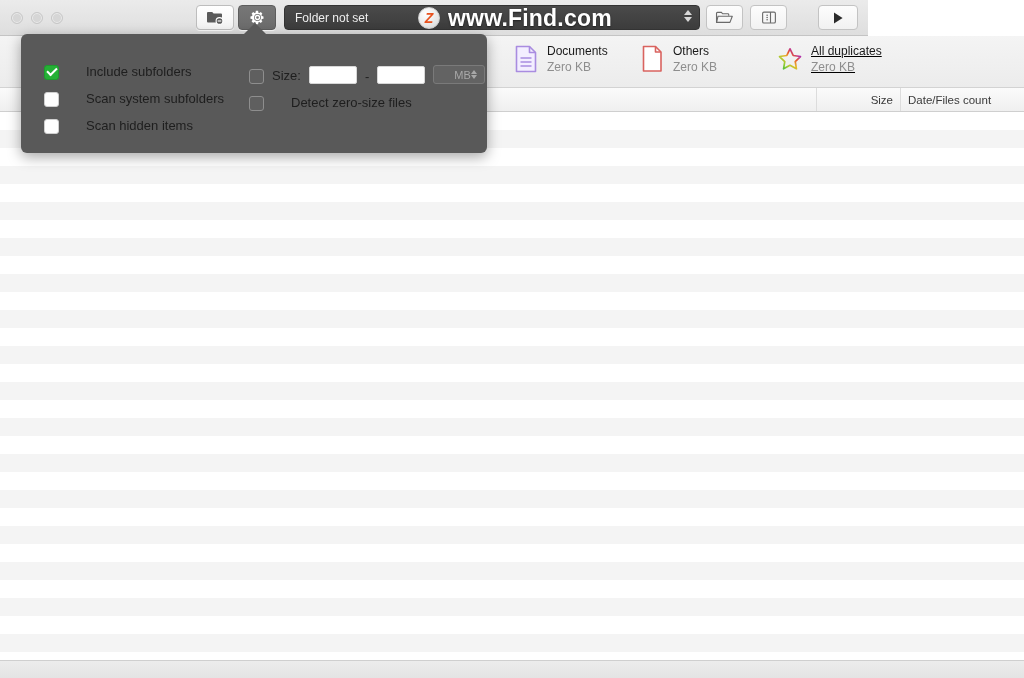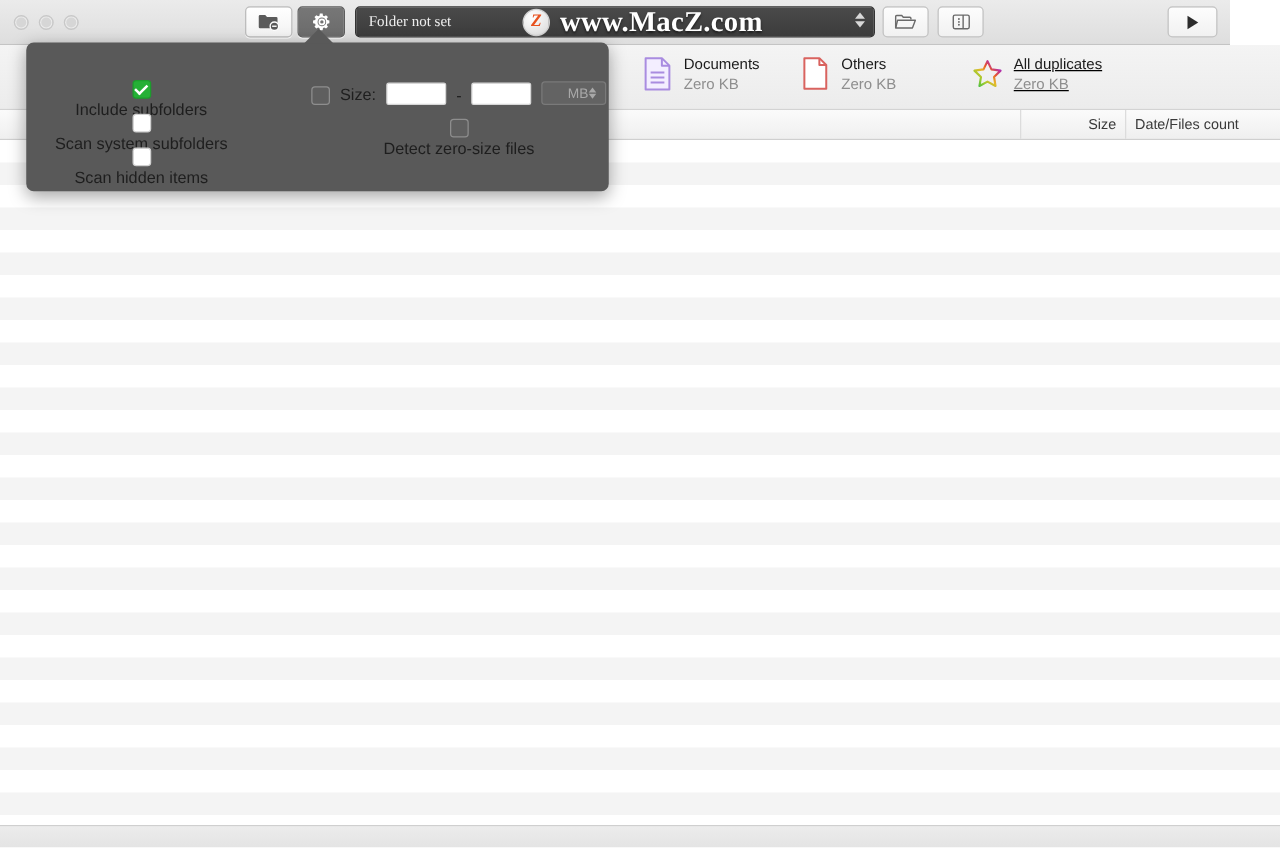--- a/index.html
+++ b/index.html
@@ -16,27 +16,26 @@
     position: relative;
     width: 1024px;
     height: 678px;
     background: #ffffff;
   }
 
   
   .toolbar {
     position: absolute;
     top: 0; left: 0;
-    width: 984px;
+    width: 868px;
     height: 36px;
     background: linear-gradient(to bottom, #ebebeb 0%, #dedede 100%);
     border-bottom: 1px solid #c4c4c4;
     display: flex;
     align-items: center;
-    font-family: Liberation Serif, serif;
   }
 
   .traffic-lights {
     display: flex;
     align-items: center;
     gap: 8px;
     margin-left: 11px;
   }
   .tl-dot {
     width: 12px; height: 12px;
@@ -275,23 +274,22 @@
     position: absolute;
     left: 228px;
     top: 30px;
     display: flex;
     flex-direction: column;
     gap: 11px;
   }
   .chk-row {
     display: flex;
     align-items: center;
-    gap: 1px;
+    gap: 27px;
     height: 16px;
-    flex-direction: column;
   }
   .chk {
     width: 15px; height: 15px;
     border-radius: 3px;
     border: 1px solid #8e8e8e;
     background: #5f5f5f;
     flex: none;
     display: flex;
     align-items: center;
     justify-content: center;
@@ -379,21 +377,21 @@
       <div class="path-stepper">
         <div class="chev up"></div>
         <div class="chev down"></div>
       </div>
     </div>
 
     <div class="watermark">
       <div class="wm-logo">
         <span>Z</span>
       </div>
-      <div class="wm-text">www.MacZ.com</div>
+      <div class="wm-text">www.Find.com</div>
     </div>
 
     <div class="tb-right">
       <div class="tb-btn-wide">
         <svg width="19" height="15" viewBox="0 0 20 16">
           <path d="M1.5 13.2V3.4a.9.9 0 0 1 .9-.9h4.3l1.3 1.5h5.6a.9.9 0 0 1 .9.9v1.1" fill="none" stroke="#6a6a6a" stroke-width="1.2"></path>
           <path d="M3.1 6.6h15.2l-2.5 6.6H1.5z" fill="none" stroke="#6a6a6a" stroke-width="1.2" stroke-linejoin="round"></path>
         </svg>
       </div>
       <div class="tb-btn-wide">

